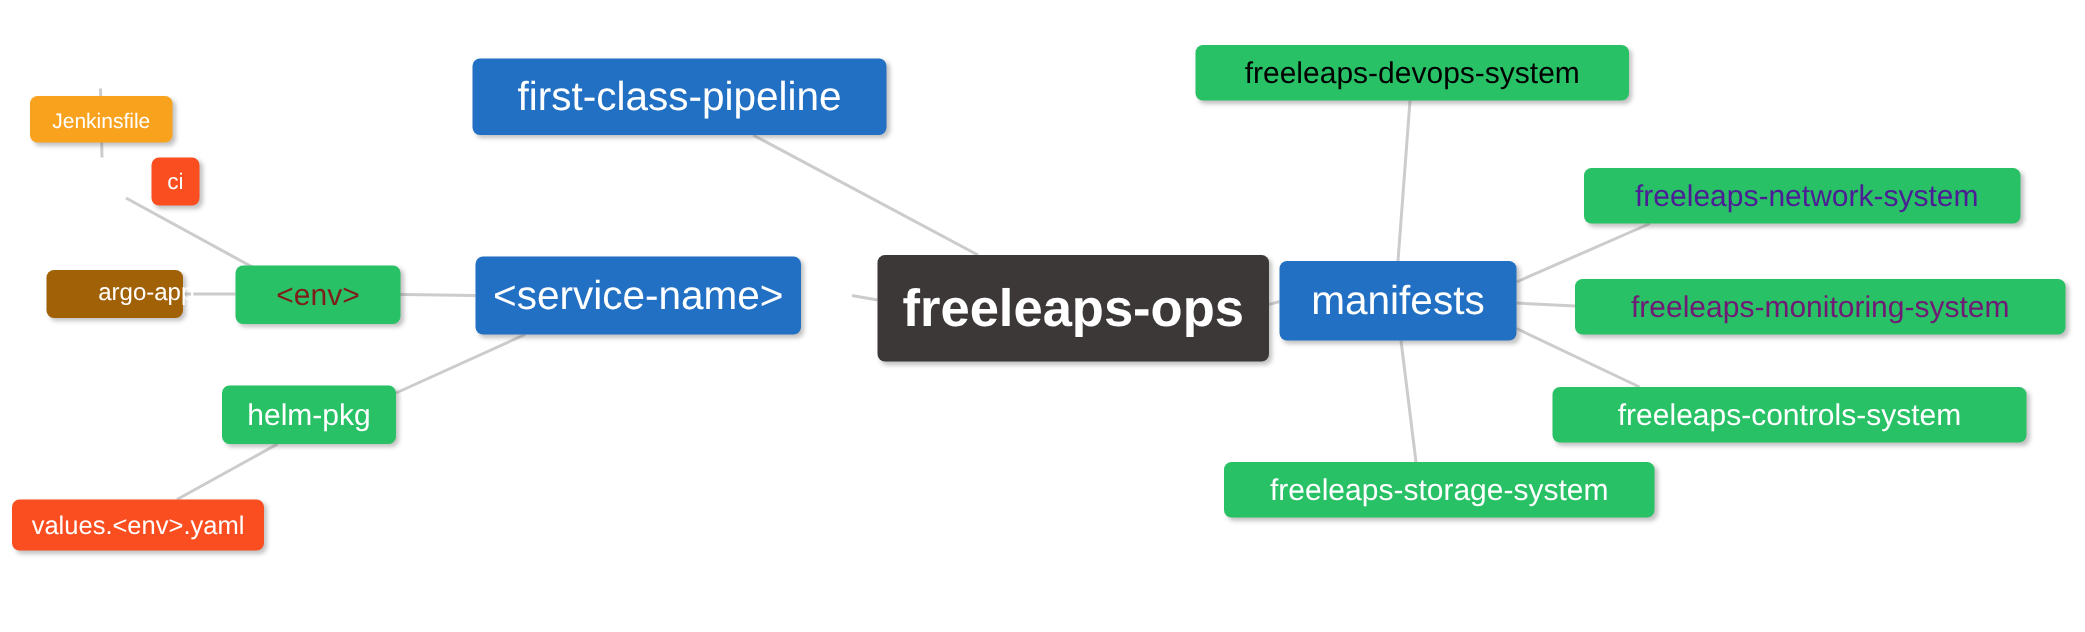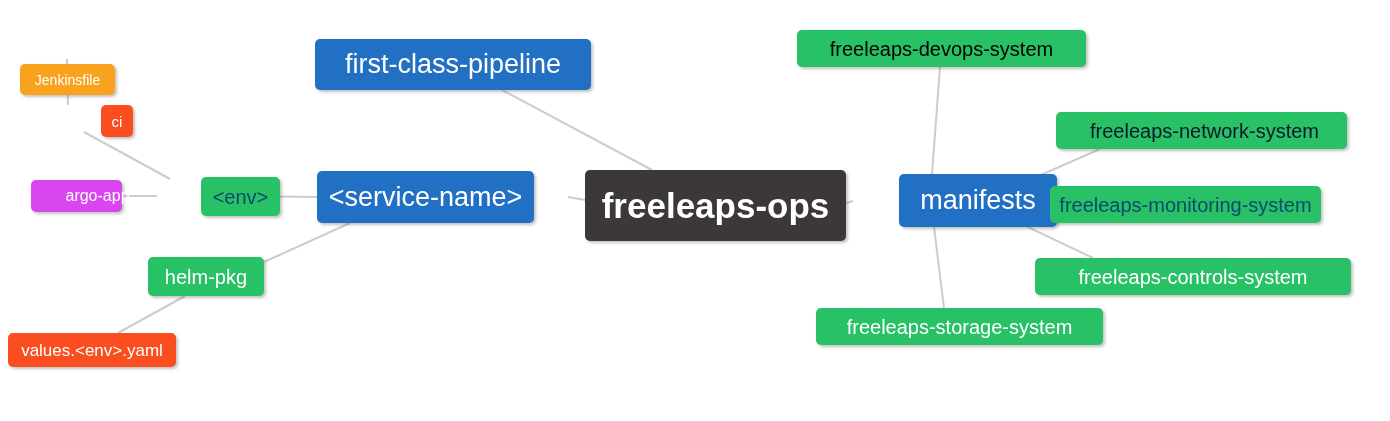--- a/index.html
+++ b/index.html
@@ -53,27 +53,27 @@
       <line x1="846" y1="203" x2="853" y2="201" stroke="#cccccc" stroke-width="2"></line>
       <line x1="932" y1="174" x2="940" y2="67" stroke="#cccccc" stroke-width="2"></line>
       <line x1="1011" y1="188" x2="1100" y2="149" stroke="#cccccc" stroke-width="2"></line>
       <line x1="1011" y1="202" x2="1050" y2="204" stroke="#cccccc" stroke-width="2"></line>
       <line x1="1011" y1="219" x2="1093" y2="258" stroke="#cccccc" stroke-width="2"></line>
       <line x1="934" y1="227" x2="944" y2="308" stroke="#cccccc" stroke-width="2"></line>
     </svg>
   <div id="node-layer">
       <div class="node" style="left: 20px; top: 28px; width: 95px; height: 31px; font-size: 14px; background: rgb(249, 162, 30); color: rgb(255, 255, 255); margin-top: 36px;">Jenkinsfile</div>
       <div class="node" style="left: 53px; top: 105px; width: 32px; height: 32px; font-size: 15px; background: rgb(250, 78, 33); color: rgb(255, 255, 255); margin-left: 48px;">ci</div>
-      <div class="node" style="left: 31px; top: 180px; width: 91px; height: 32px; font-size: 16px; background: #d946ef; color: rgb(255, 255, 255); padding-left: 48px;">argo-app</div>
-      <div class="node" style="left: 157px; top: 177px; width: 79px; height: 39px; font-size: 20px; background: rgb(40, 193, 101); color: #0c4a6e; margin-left: 44px;">&lt;env&gt;</div>
+      <div class="node" style="left: 31px; top: 180px; width: 91px; height: 32px; font-size: 16px; background: #a16207; color: rgb(255, 255, 255); padding-left: 48px;">argo-app</div>
+      <div class="node" style="left: 157px; top: 177px; width: 110px; height: 39px; font-size: 20px; background: rgb(40, 193, 101); color: #7f1d1d;">&lt;env&gt;</div>
       <div class="node" style="left: 148px; top: 257px; width: 116px; height: 39px; font-size: 20px; background: rgb(40, 193, 101); color: rgb(255, 255, 255);">helm-pkg</div>
       <div class="node" style="left: 8px; top: 333px; width: 168px; height: 34px; font-size: 17px; background: rgb(250, 78, 33); color: rgb(255, 255, 255);">values.&lt;env&gt;.yaml</div>
       <div class="node" style="left: 315px; top: 39px; width: 276px; height: 51px; font-size: 27px; background: rgb(34, 112, 196); color: rgb(255, 255, 255);">first-class-pipeline</div>
       <div class="node" style="left: 317px; top: 171px; width: 217px; height: 52px; font-size: 27px; background: rgb(34, 112, 196); color: rgb(255, 255, 255);">&lt;service-name&gt;</div>
       <div class="node" style="left: 585px; top: 170px; width: 261px; height: 71px; font-size: 35px; background: rgb(59, 56, 55); color: rgb(255, 255, 255); font-weight: bold;">freeleaps-ops</div>
-      <div class="node" style="left: 853px; top: 174px; width: 158px; height: 53px; font-size: 27px; background: rgb(34, 112, 196); color: rgb(255, 255, 255); margin-left: 46px;">manifests</div>
+      <div class="node" style="left: 853px; top: 174px; width: 158px; height: 53px; font-size: 27px; background: rgb(34, 112, 196); color: rgb(255, 255, 255);">manifests</div>
       <div class="node" style="left: 797px; top: 30px; width: 289px; height: 37px; font-size: 20px; background: rgb(40, 193, 101); color: #000000;">freeleaps-devops-system</div>
-      <div class="node" style="left: 1056px; top: 112px; width: 291px; height: 37px; font-size: 20px; background: rgb(40, 193, 101); color: #0f172a; padding-left: 12px;">freeleaps-network-system</div>
-      <div class="node" style="left: 1050px; top: 186px; width: 271px; height: 37px; font-size: 20px; background: rgb(40, 193, 101); color: #0c4a6e;">freeleaps-monitoring-system</div>
+      <div class="node" style="left: 1056px; top: 112px; width: 291px; height: 37px; font-size: 20px; background: rgb(40, 193, 101); color: #4c1d95; padding-left: 12px;">freeleaps-network-system</div>
+      <div class="node" style="left: 1050px; top: 186px; width: 327px; height: 37px; font-size: 20px; background: rgb(40, 193, 101); color: #701a75;">freeleaps-monitoring-system</div>
       <div class="node" style="left: 1035px; top: 258px; width: 316px; height: 37px; font-size: 20px; background: rgb(40, 193, 101); color: rgb(255, 255, 255); text-align: right;">freeleaps-controls-system</div>
       <div class="node" style="left: 816px; top: 308px; width: 287px; height: 37px; font-size: 20px; background: rgb(40, 193, 101); color: rgb(255, 255, 255);">freeleaps-storage-system</div>
     </div>
 </div>
 
 </body></html>

